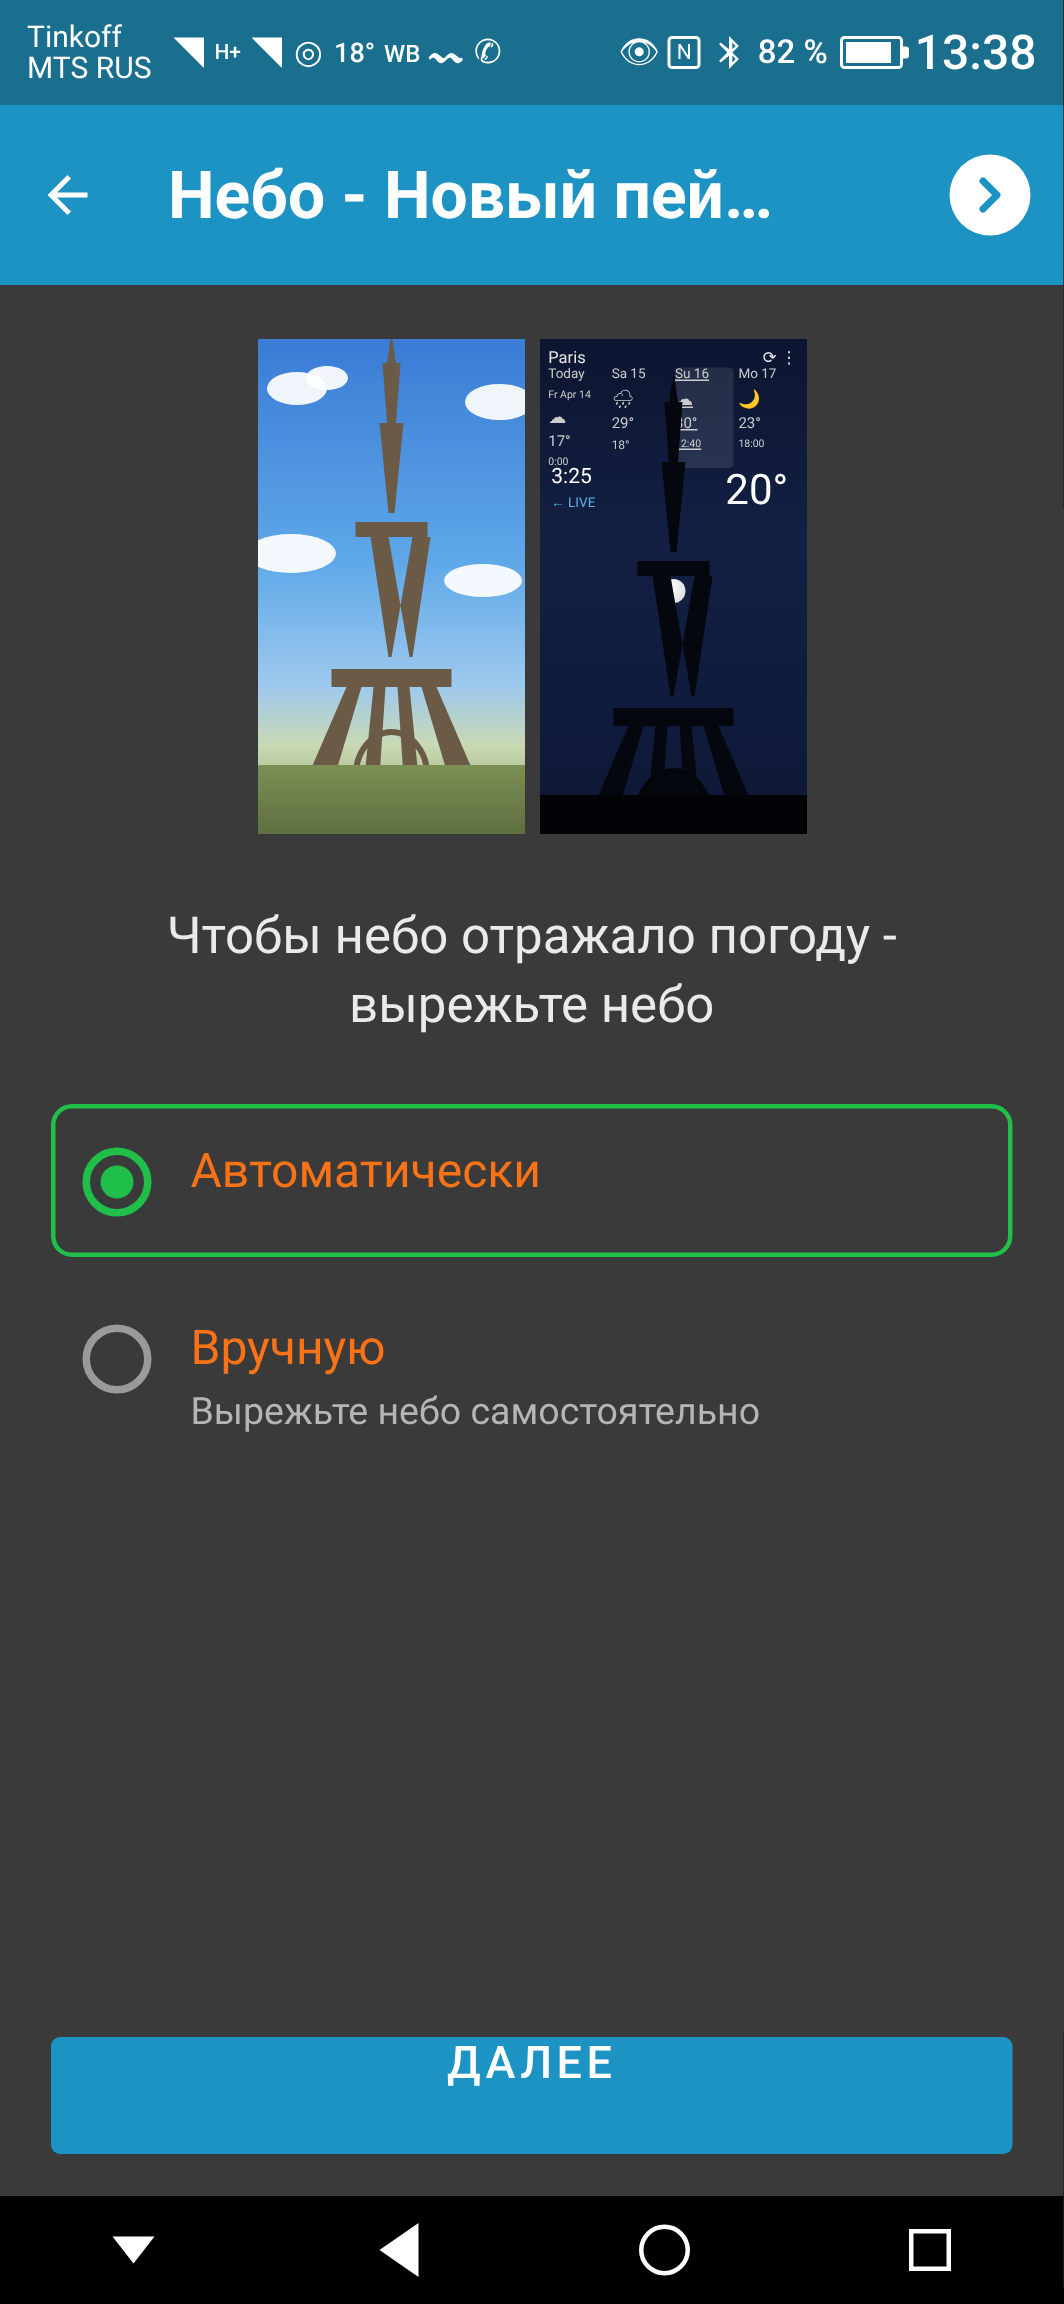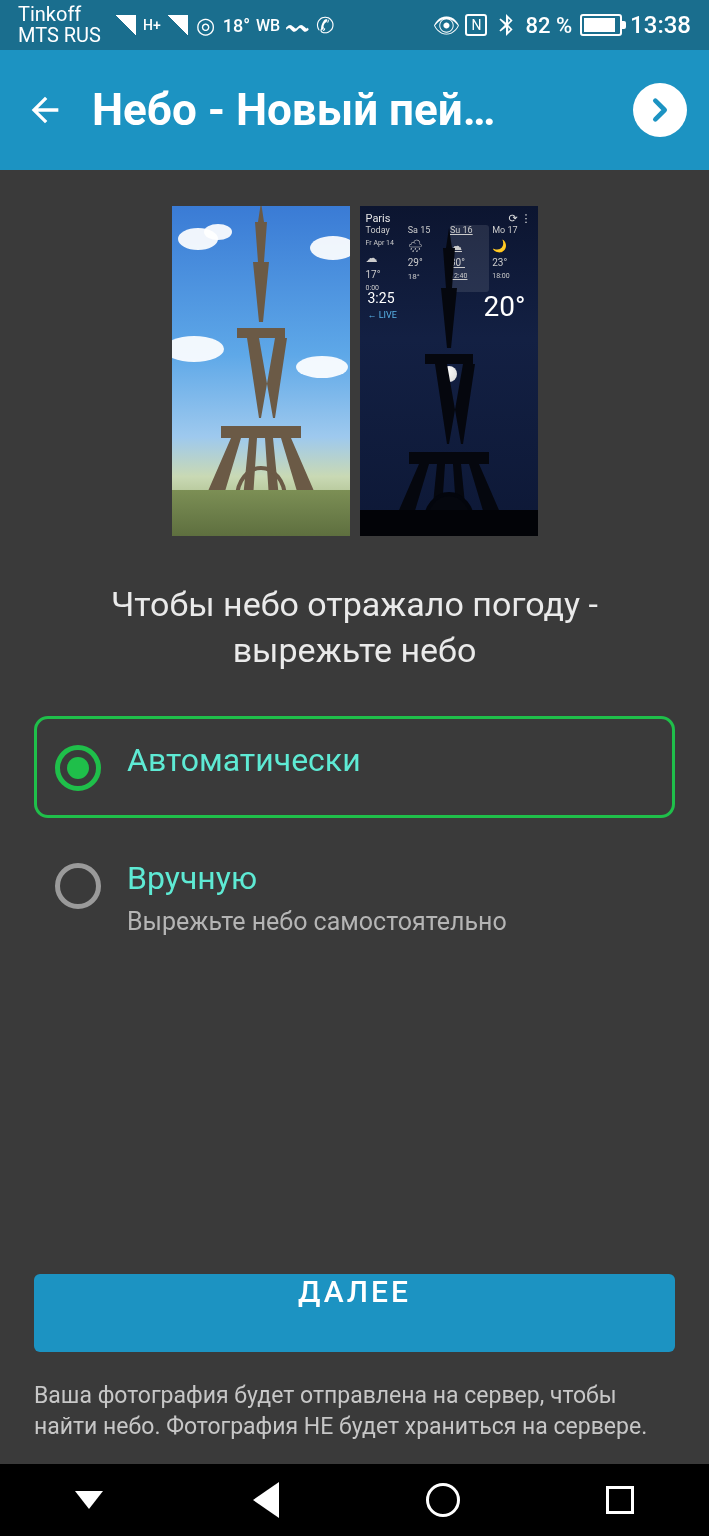--- a/index.html
+++ b/index.html
@@ -1,30 +1,30 @@
 <!DOCTYPE html>
 <html><head>
   <meta charset="utf-8">
   <style>
     * { margin:0; padding:0; box-sizing:border-box; -webkit-font-smoothing:antialiased; }
     html,body{width:709px;height:1536px;overflow:hidden;background:#000;font-family:Roboto,Arial,sans-serif;}
     .device { width:709px;height:1536px;background:#3a3a3a;display:flex;flex-direction:column; }
     
-    .statusbar{height:50px;background:#1a6e8e;color:#fff;display:flex;align-items:center;padding:0 18px;font-size:22px;}
+    .statusbar{height:70px;background:#1a6e8e;color:#fff;display:flex;align-items:center;padding:0 18px;font-size:22px;}
     .statusbar .carriers{display:flex;flex-direction:column;line-height:1.05;font-size:20px;margin-right:14px;}
     .statusbar .sb-center{display:flex;align-items:center;gap:6px;flex:1;}
     .statusbar .sb-right{display:flex;align-items:center;gap:8px;}
     .sig{width:20px;height:20px;background:linear-gradient(to top right,transparent 48%,#fff 50%);}
     .sb-txt{font-weight:500;}
     .sb-ic{width:22px;height:22px;display:flex;align-items:center;justify-content:center;}
     .batt{width:42px;height:22px;border:2px solid #fff;border-radius:3px;position:relative;}
     .batt::after{content:"";position:absolute;right:-6px;top:5px;width:4px;height:8px;background:#fff;border-radius:0 2px 2px 0;}
     .batt .fill{position:absolute;left:2px;top:2px;bottom:2px;width:80%;background:#fff;}
     
-    .appbar{height:120px;background:#1c93c2;color:#fff;display:flex;align-items:center;padding:0 22px;gap:24px;}
+    .appbar{height:120px;background:#1c93c2;color:#fff;display:flex;align-items:center;padding:0 22px;gap:44px;}
     .back{width:46px;height:46px;display:flex;align-items:center;justify-content:center;cursor:pointer;}
     .appbar .title{flex:1;font-size:44px;font-weight:700;white-space:nowrap;overflow:hidden;text-overflow:ellipsis;}
     .next{width:54px;height:54px;border-radius:50%;background:#fff;display:flex;align-items:center;justify-content:center;cursor:pointer;}
     
     .content{flex:1;background:#3a3a3a;display:flex;flex-direction:column;padding:0 34px;}
     .previews{display:flex;justify-content:center;gap:10px;padding:36px 0 28px;}
     .prev{width:178px;height:330px;position:relative;overflow:hidden;}
     
     .prev.day{background:linear-gradient(to bottom,#3a7bd5 0%,#5ea8e8 45%,#9ec9ee 70%,#c9d9b4 82%,#8a9e5c 100%);}
     .eiffel-wrap{position:absolute;bottom:0;left:0;right:0;height:100%;}
@@ -44,21 +44,21 @@
     .prev.night .moon{position:absolute;left:50%;top:160px;width:16px;height:16px;border-radius:50%;background:radial-gradient(circle at 35% 35%,#fff,#d6d6d6);transform:translateX(-50%);} 
     
     .heading{color:#eaeaea;font-size:34px;text-align:center;line-height:1.35;padding:18px 4px 42px;}
     
     .opt{border:3px solid transparent;border-radius:14px;padding:22px 18px 24px;display:flex;gap:26px;align-items:flex-start;margin-bottom:16px;cursor:pointer;}
     .opt.selected{border-color:#1fbf4a;}
     .radio{width:46px;height:46px;border-radius:50%;border:5px solid #9a9a9a;flex-shrink:0;position:relative;margin-top:4px;}
     .opt.selected .radio{border-color:#1fbf4a;}
     .opt.selected .radio::after{content:"";position:absolute;left:50%;top:50%;width:22px;height:22px;background:#1fbf4a;border-radius:50%;transform:translate(-50%,-50%);}
     .opt .texts{display:flex;flex-direction:column;gap:10px;}
-    .opt .primary{color:#5eead4;font-size:32px;}
+    .opt .primary{color:#f97316;font-size:32px;}
     .opt .secondary{color:#b5b5b5;font-size:25px;}
     .spacer{flex:1;}
     .cta{height:78px;background:#1c93c2;border-radius:6px;color:#fff;font-size:30px;font-weight:500;letter-spacing:3px;display:flex;justify-content:center;cursor:pointer;margin-bottom:28px;}
     .skip{color:#1c93c2;font-size:28px;text-decoration:underline;margin-bottom:26px;cursor:pointer;align-self:flex-start;}
     .disclaimer{color:#c7c7c7;font-size:23px;line-height:1.35;padding-bottom:22px;}
     
     .navbar{height:72px;background:#000;display:flex;align-items:center;justify-content:space-around;}
     .nav-btn{width:60px;height:60px;display:flex;align-items:center;justify-content:center;cursor:pointer;}
     .nb-caret{width:0;height:0;border-left:14px solid transparent;border-right:14px solid transparent;border-top:18px solid #fff;}
     .nb-back{width:0;height:0;border-top:18px solid transparent;border-bottom:18px solid transparent;border-right:26px solid #fff;}
@@ -95,21 +95,21 @@
       <span class="sb-ic" style="border:2px solid #fff;border-radius:3px;font-size:14px;width:22px;height:22px;line-height:18px;text-align:center;">N</span>
       <span class="sb-ic">
         <svg width="16" height="22" viewBox="0 0 12 20">
             <path d="M6 0v8L1 4l-1 1 5 5-5 5 1 1 5-4v8l6-6-4-4 4-4-6-6zm2 4l2 2-2 2V4zm0 8l2 2-2 2v-4z" fill="#fff"></path>
           </svg>
       </span>
       <span class="sb-txt">82 %</span>
       <span class="batt">
           <span class="fill"></span>
         </span>
-      <span class="sb-txt" style="font-size:24px;">13:38</span>
+      <span class="sb-txt" style="font-size:32px;">13:38</span>
     </div>
   </div>
 
   <div class="appbar">
     <div class="back">
       <svg width="40" height="40" viewBox="0 0 24 24">
           <path d="M20 11H7.8l5.6-5.6L12 4l-8 8 8 8 1.4-1.4L7.8 13H20z" fill="#fff"></path>
         </svg>
     </div>
     <div class="title">Небо - Новый пей…</div>
@@ -205,21 +205,20 @@
       </div>
     </div>
 
     <div class="spacer"></div>
 
     <div class="cta">
       <span>ДАЛЕЕ</span>
     </div>
 
 
-    <div class="disclaimer">Ваша фотография будет отправлена на сервер, чтобы найти небо. Фотография НЕ будет храниться на сервере.</div>
   </div>
 
   <div class="navbar">
     <div class="nav-btn">
         <div class="nb-caret"></div>
       </div>
     <div class="nav-btn">
         <div class="nb-back"></div>
       </div>
     <div class="nav-btn">

